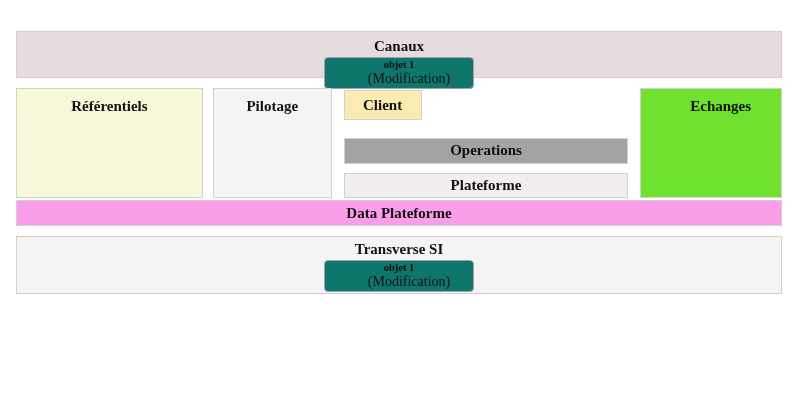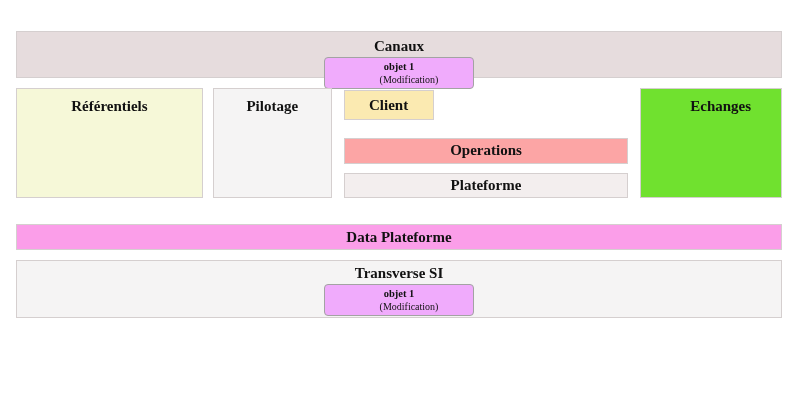--- a/index.html
+++ b/index.html
@@ -30,54 +30,54 @@
   
   .canaux {
     height: 47px;
     padding-top: 6px;
     text-align: center;
   }
   .object-card {
     width: 150px;
     height: 32px;
     margin: 2px auto 0 auto;
-    background: #f0abfc;
+    background: #0f766e;
     border: 1px solid #a3a3a3;
     border-radius: 4px;
     box-sizing: border-box;
     display: flex;
     flex-direction: column;
     justify-content: center;
     cursor: pointer;
   }
   .obj-title { font-weight: bold; font-size: 10.5px; line-height: 1.2; }
-  .obj-sub   { font-size: 10px; line-height: 1.2; padding-left: 20px; }
+  .obj-sub   { font-size: 14px; line-height: 1.2; padding-left: 20px; }
   
   .row {
     display: flex;
     margin-top: 10px;
     height: 110px;
   }
   .referentiels { width: 189px; margin-right: 10px; padding-top: 9px; }
   .pilotage     { width: 120px; margin-right: 12px; padding-top: 9px; }
   .mid-col      { width: 288px; margin-right: 12px; display: flex; flex-direction: column; }
   .echanges     { width: 143px; padding-top: 9px; }
   .mid-row { display: flex; margin-top: 2px; height: 30px; }
   .bar {
     display: flex;
     align-items: center;
     justify-content: center;
     font-weight: bold;
     font-size: 15px;
   }
-  .client       { width: 90px; margin-right: 14px; height: 30px; }
+  .client       { width: 78px; margin-right: 14px; height: 30px; }
   .distribution { flex: 1; height: 30px; }
   .operations, .ressources { height: 30px; margin-top: 9px; }
   
-  .data-plateforme { margin-top: 26px; height: 26px; }
+  .data-plateforme { margin-top: 2px; height: 26px; }
   .transverse {
     margin-top: 10px;
     height: 58px;
     padding-top: 4px;
     text-align: center;
   }
 </style>
 </head>
 <body>
 
@@ -100,21 +100,21 @@
     <section class="zone pilotage" style="background-color: rgb(245, 244, 244);">
       <div class="zone-title">Pilotage</div>
     </section>
 
     <div class="mid-col">
       <div class="mid-row">
         <section class="bar client" style="background-color: rgb(251, 234, 177);">
           <span>Client</span>
         </section>
       </div>
-      <section class="bar operations" style="background-color: #fca5a5; margin-top: 18px;">
+      <section class="bar operations" style="background-color: #a3a3a3; margin-top: 18px;">
         <span>Operations</span>
       </section>
       <section class="bar ressources" style="background-color: rgb(243, 238, 238);">
         <span>Plateforme</span>
       </section>
     </div>
 
     <section class="zone echanges" style="background-color: rgb(112, 225, 47); padding-left: 19px;">
       <div class="zone-title">Echanges</div>
     </section>

